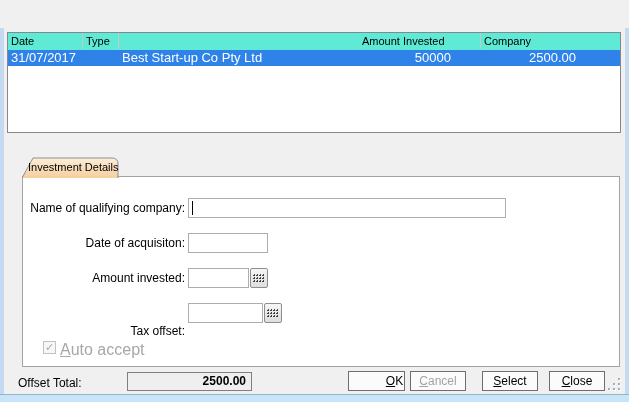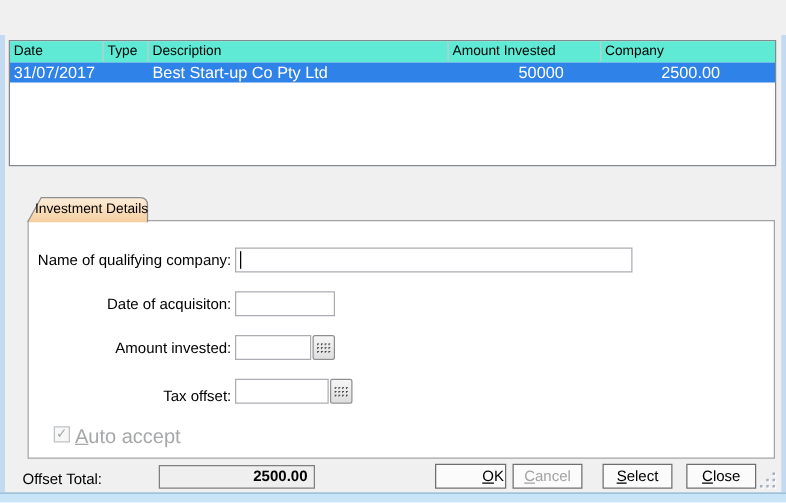--- a/index.html
+++ b/index.html
@@ -114,21 +114,20 @@
 <div class="window">
 
   <div class="border-left"></div>
   <div class="border-right"></div>
   <div class="border-bottom"></div>
 
   <div class="listview">
     <div class="lv-header">
       <div class="lv-h" style="left:0; width:75px;">Date</div>
       <div class="lv-h" style="left:75px; width:36px;">Type</div>
-      <div class="lv-h" style="left:111px; width:240px;">Description</div>
       <div class="lv-h" style="left:351px; width:122px;">Amount Invested</div>
       <div class="lv-h" style="left:473px; width:139px; border-right:none;">Company</div>
     </div>
     <div class="lv-row">
       <div class="lv-c" style="left:3px; width:72px;">31/07/2017</div>
       <div class="lv-c" style="left:78px; width:33px;"></div>
       <div class="lv-c" style="left:114px; width:235px;">Best Start-up Co Pty Ltd</div>
       <div class="lv-c num" style="left:351px; width:92px;">50000</div>
       <div class="lv-c num" style="left:473px; width:95px;">2500.00</div>
     </div>
@@ -154,21 +153,21 @@
 
   <div class="flabel" style="top:236px;">Date of acquisiton:</div>
   <input class="tbox" style="left: 188px; top: 233px; width: 80px;" value="">
 
   <div class="flabel" style="top:271px;">Amount invested:</div>
   <input class="tbox" style="left: 188px; top: 268px; width: 61px;" value="">
   <div class="picker-btn" style="left:250px; top:268px;">
     <div class="picker-grid"></div>
   </div>
 
-  <div class="flabel" style="top:310px;">Tax offset:</div>
+  <div class="flabel" style="top:324px;">Tax offset:</div>
   <input class="tbox" style="left: 188px; top: 303px; width: 75px;" value="">
   <div class="picker-btn" style="left:264px; top:303px;">
     <div class="picker-grid"></div>
   </div>
 
   <div class="checkbox"><span>✓</span></div>
   <div class="cb-label"><span class="accel">A</span><span>uto accept</span></div>
 
   <div class="foot-label">Offset Total:</div>
   <div class="total-box">2500.00</div>

